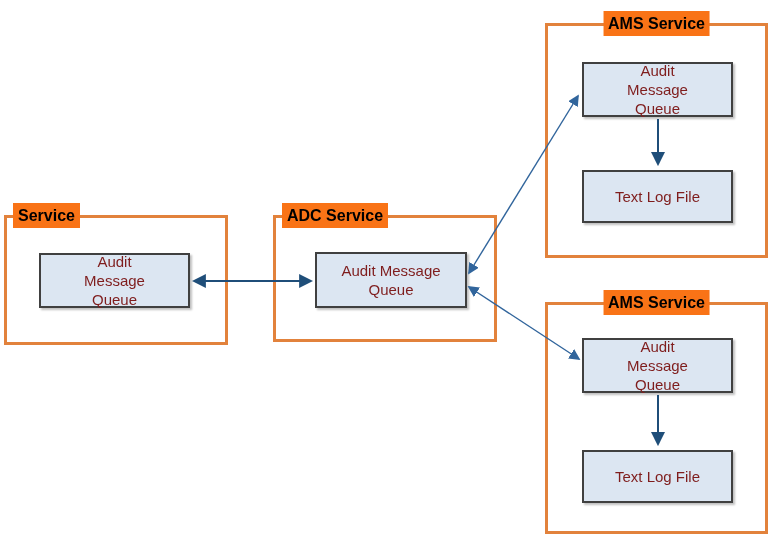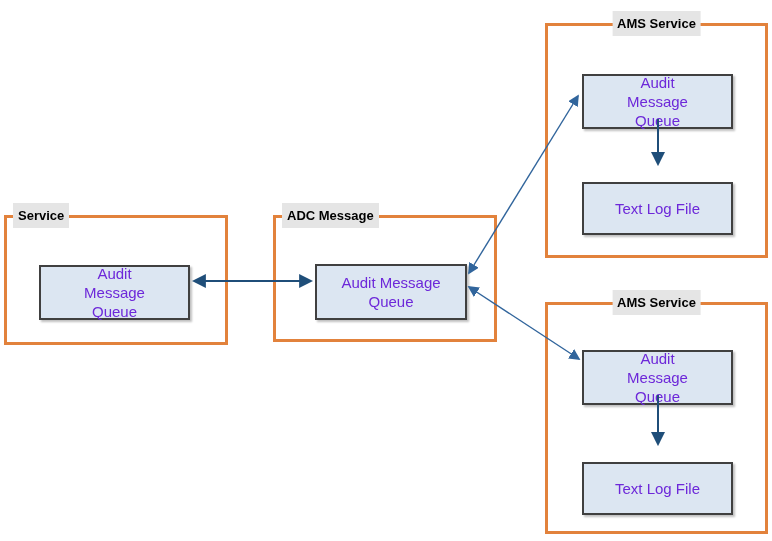--- a/index.html
+++ b/index.html
@@ -17,45 +17,44 @@
   }
   .container {
     position: absolute;
     border: 3px solid var(--container-border, #E2823C);
     background: transparent;
     box-sizing: border-box;
   }
   .container-title {
     position: absolute;
     top: -15px;
-    background: #e5e5e5;
+    background: #f97316;
     padding: 0 5px;
-    font-size: 13px;
+    font-size: 16px;
     line-height: 25px;
     font-weight: bold;
     color: var(--title-text, #000000);
     white-space: nowrap;
   }
   .title-left   { left: 6px; }
   .title-center { left: 50%; transform: translateX(-50%); }
   .node {
     position: absolute;
     background: var(--node-fill, #DCE6F2);
     border: 2px solid var(--node-border, #404040);
     box-sizing: border-box;
     display: flex;
     align-items: center;
     justify-content: center;
     text-align: center;
     font-size: 15px;
     line-height: 19px;
-    color: #6d28d9;
+    color: #7f1d1d;
     padding: 2px 24px;
     box-shadow: 2px 2px 2px rgba(0,0,0,0.25);
-    margin-top: 12px;
   }
   #edges {
     position: absolute;
     left: 0; top: 0;
     width: 772px;
     height: 541px;
     pointer-events: none;
   }
   .edge-dark  { stroke: var(--arrow-dark,  #1F4E79); stroke-width: 2;   fill: none; }
   .edge-light { stroke: var(--arrow-light, #31659C); stroke-width: 1.4; fill: none; }
@@ -65,21 +64,21 @@
 </head>
 <body>
 
 <div id="canvas">
 
   <div class="container" style="left:4px; top:215px; width:224px; height:130px;">
     <span class="container-title title-left">Service</span>
   </div>
 
   <div class="container" style="left:273px; top:215px; width:224px; height:127px;">
-    <span class="container-title title-left">ADC Message</span>
+    <span class="container-title title-left">ADC Service</span>
   </div>
 
   <div class="container" style="left:545px; top:23px; width:223px; height:235px;">
     <span class="container-title title-center">AMS Service</span>
   </div>
 
   <div class="container" style="left:545px; top:302px; width:223px; height:232px;">
     <span class="container-title title-center">AMS Service</span>
   </div>
 

